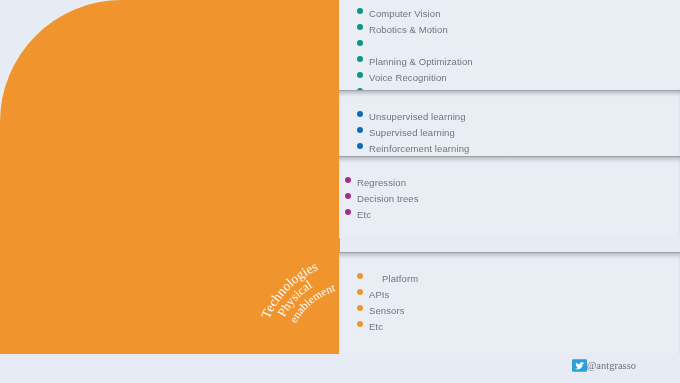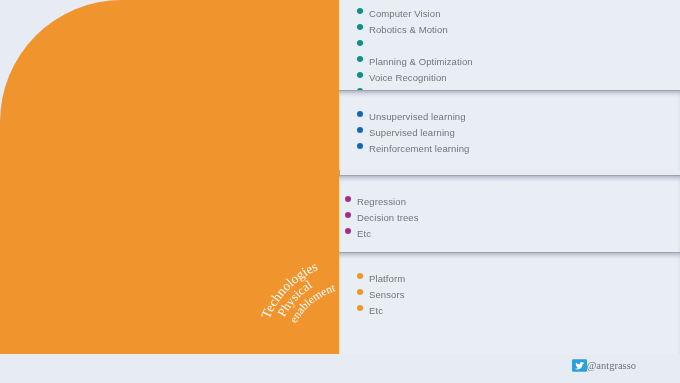--- a/index.html
+++ b/index.html
@@ -20,21 +20,21 @@
   .panel{
     position:absolute;left:0;width:341px;
     background:#e9edf4;
     box-sizing:border-box;
     padding:6px 0 0 18px;
     border-top:1px solid #a3a3a3;
     box-shadow:0 2px 4px -2px rgba(90,100,120,.35) inset;
   }
   .panel.p0{top:0;height:90px;border-top:none;box-shadow:none;background:#e9edf4;}
   .panel.p1{top:90px;height:80px;}
-  .panel.p2{top:175px;height:82px;padding-left:6px;}
+  .panel.p2{top:156px;height:82px;padding-left:6px;}
   .panel.p3{top:252px;height:102px;}
 
   .panel .sep{
     position:absolute;left:0;top:0;width:341px;height:6px;
     background:linear-gradient(to bottom, rgba(120,132,155,.30), rgba(120,132,155,0));
   }
 
   .li{
     display:flex;align-items:flex-start;
     height:15px;margin:0 0 1px 0;
@@ -42,21 +42,21 @@
     letter-spacing:.1px;
     white-space:nowrap;
   }
   .dot{
     width:6px;height:6px;border-radius:50%;
     margin-right:6px;flex:0 0 auto;
   }
   .p0 .first{margin-top:2px;}
   .p1 .first{margin-top:14px;}
   .p2 .first{margin-top:14px;}
-  .p3 .first{margin-top:14px;}
+  .p3 .first{margin-top:14px;gap:13px;}
 
   
   #footer{
     position:absolute;left:0;top:354px;width:680px;height:29px;
     background:#e7ebf3;
   }
   #source{
     position:absolute;left:22px;top:8px;
     font-family:"Liberation Serif", serif;
     font-size:10px;color:#8d929b;white-space:nowrap;
@@ -210,20 +210,24 @@
     </div>
 
     <div class="panel p3">
       <div class="sep"></div>
       <div class="li first">
           <span class="dot" style="background: rgb(240, 149, 46);"></span>
           <span>Platform</span>
         </div>
       <div class="li">
           <span class="dot" style="background: rgb(240, 149, 46);"></span>
+          <span>APIs</span>
+        </div>
+      <div class="li">
+          <span class="dot" style="background: rgb(240, 149, 46);"></span>
           <span>Sensors</span>
         </div>
       <div class="li">
           <span class="dot" style="background: rgb(240, 149, 46);"></span>
           <span>Etc</span>
         </div>
     </div>
   </div>
 
   <div id="footer">

